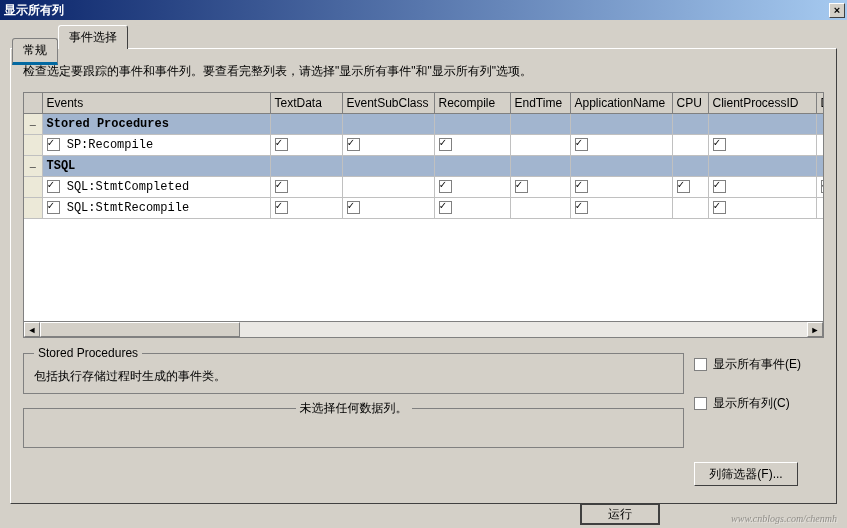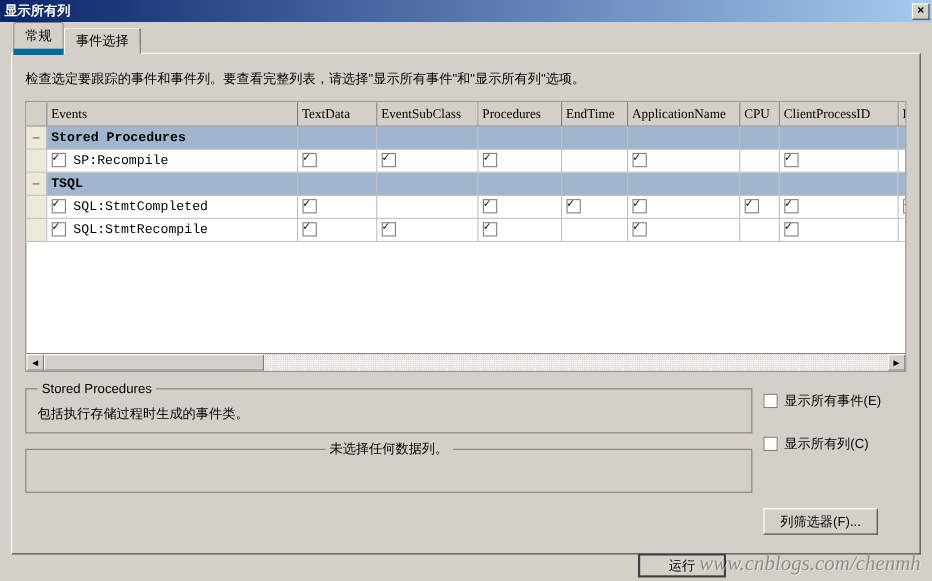--- a/index.html
+++ b/index.html
@@ -6,31 +6,31 @@
 body { font-family: "Microsoft YaHei", "SimSun", Tahoma, sans-serif; font-size: 12px; background: #d4d0c8; width: 847px; height: 528px; overflow: hidden; }
 
 .titlebar { background: linear-gradient(to right, #0a246a, #a6caf0); color: #fff; height: 20px; display: flex; align-items: center; padding: 0 2px 0 4px; font-weight: bold; }
 .titlebar .title { flex: 1; }
 .close-btn { width: 16px; height: 15px; background: #d4d0c8; border: 1px solid #fff; border-right-color: #404040; border-bottom-color: #404040; display: flex; align-items: center; justify-content: center; color: #000; font-family: Arial; font-size: 11px; font-weight: bold; cursor: default; }
 
 .dialog-body { padding: 6px 10px 10px 10px; background: #d4d0c8; }
 
 .tabstrip { display: flex; align-items: flex-end; height: 22px; padding-left: 2px; position: relative; z-index: 2; }
 .tab { padding: 3px 10px 3px 10px; border: 1px solid #808080; border-bottom: none; background: #d4d0c8; border-top-left-radius: 3px; border-top-right-radius: 3px; margin-right: 0; cursor: default; position: relative; }
-.tab.inactive { border-bottom: 6px solid #0369a1; margin-bottom: 0; top: 2px; }
+.tab.inactive { border-bottom: 3px solid #0369a1; margin-bottom: 0; top: 17px; }
 .tab.active { border-top: 1px solid #fff; border-left: 1px solid #fff; border-right: 1px solid #404040; margin-bottom: -1px; z-index: 3; background: #d4d0c8; font-family: Liberation Mono, monospace; }
 
 .tabpage { border: 1px solid #fff; border-right-color: #404040; border-bottom-color: #404040; background: #d4d0c8; padding: 14px 12px 10px 12px; height: 456px; position: relative; }
 
 .instruction { margin-bottom: 12px; }
 
 .grid-wrap { border: 1px solid #808080; background: #fff; height: 246px; overflow: hidden; display: flex; flex-direction: column; }
 .grid-inner { flex: 1; overflow: hidden; }
 table.grid { border-collapse: collapse; width: 100%; table-layout: fixed; }
-table.grid th { font-family: Liberation Serif, serif; font-size: 12px; font-weight: normal; text-align: left; background: #d4d0c8; border: 1px solid #808080; border-top: none; border-left: none; padding: 3px 4px; height: 20px; white-space: nowrap; overflow: hidden; }
+table.grid th { font-family: Liberation Sans, sans-serif; font-size: 12px; font-weight: normal; text-align: left; background: #d4d0c8; border: 1px solid #808080; border-top: none; border-left: none; padding: 3px 4px; height: 20px; white-space: nowrap; overflow: hidden; }
 table.grid td { font-family: "Courier New", monospace; font-size: 12px; border: 1px solid #c0c0c0; border-top: none; border-left: none; padding: 0 4px; height: 21px; text-align: left; white-space: nowrap; }
 tr.category td { background: #a2b5cf; font-weight: bold; font-family: "Courier New", monospace; }
 tr.category td.expander { background: #ece9d8; color: #404040; text-align: center; font-family: Arial; font-weight: normal; font-size: 11px; }
 td.expander { background: #ece9d8; width: 16px; text-align: center; }
 td.checkcell { text-align: center; }
 .chk { display: inline-block; width: 13px; height: 13px; border: 1px solid #808080; background: #fff; position: relative; vertical-align: middle; }
 .chk.checked::after { content: "✓"; position: absolute; left: 0; top: -2px; font-size: 11px; color: #000; line-height: 13px; }
 
 .hscroll { height: 16px; background: #d4d0c8; border-top: 1px solid #808080; display: flex; }
 .sb-btn { width: 16px; height: 15px; background: #d4d0c8; border: 1px solid #fff; border-right-color: #808080; border-bottom-color: #808080; display: flex; align-items: center; justify-content: center; font-size: 9px; color: #000; }
@@ -54,21 +54,21 @@
 .colw-events { width: 228px; }
 .colw-textdata { width: 72px; }
 .colw-eventsubclass { width: 92px; }
 .colw-databaseid { width: 76px; }
 .colw-endtime { width: 60px; }
 .colw-appname { width: 102px; }
 .colw-cpu { width: 36px; }
 .colw-clientpid { width: 108px; }
 .colw-durat { width: 48px; }
 
-.watermark { position: absolute; right: 10px; bottom: 4px; font-family: Georgia, serif; font-style: italic; font-size: 19px; color: rgba(0,0,0,0.35); text-shadow: 1px 1px 0 rgba(255,255,255,0.4); pointer-events: none; }
+.watermark { position: absolute; right: 10px; bottom: 4px; font-family: Georgia, serif; font-style: italic; font-size: 10px; color: rgba(0,0,0,0.35); text-shadow: 1px 1px 0 rgba(255,255,255,0.4); pointer-events: none; }
 .bottom-btn { position: absolute; bottom: 3px; left: 580px; width: 80px; height: 22px; border: 2px solid #404040; background: #d4d0c8; text-align: center; line-height: 18px; font-size: 12px; font-family: Liberation Serif, serif; }
 </style>
 </head>
 <body>
 
 <div class="titlebar">
   <span class="title">显示所有列</span>
   <div class="close-btn">×</div>
 </div>
 
@@ -97,21 +97,21 @@
               <col class="colw-cpu">
               <col class="colw-clientpid">
               <col class="colw-durat">
         </colgroup>
         <thead>
           <tr>
             <th></th>
             <th>Events</th>
             <th>TextData</th>
             <th>EventSubClass</th>
-            <th>Procedures</th>
+            <th>Recompile</th>
             <th>EndTime</th>
             <th>ApplicationName</th>
             <th>CPU</th>
             <th>ClientProcessID</th>
             <th>Durat</th>
           </tr>
         </thead>
         <tbody id="grid-body">
               <tr class="category">
                 <td class="expander">–</td>

